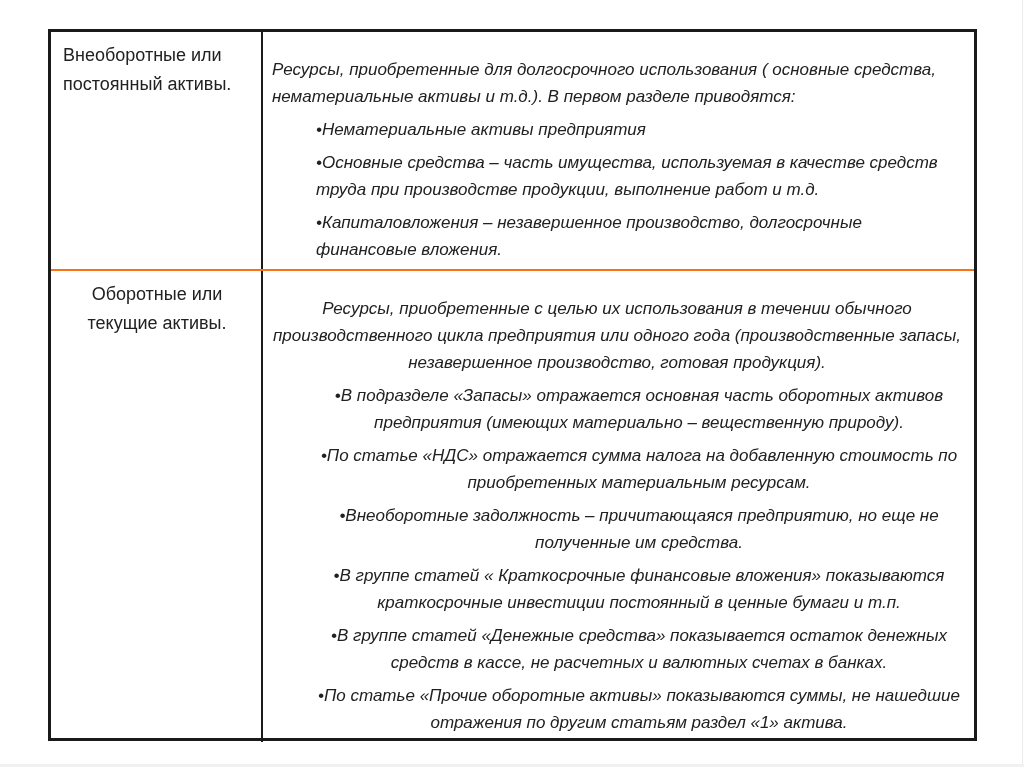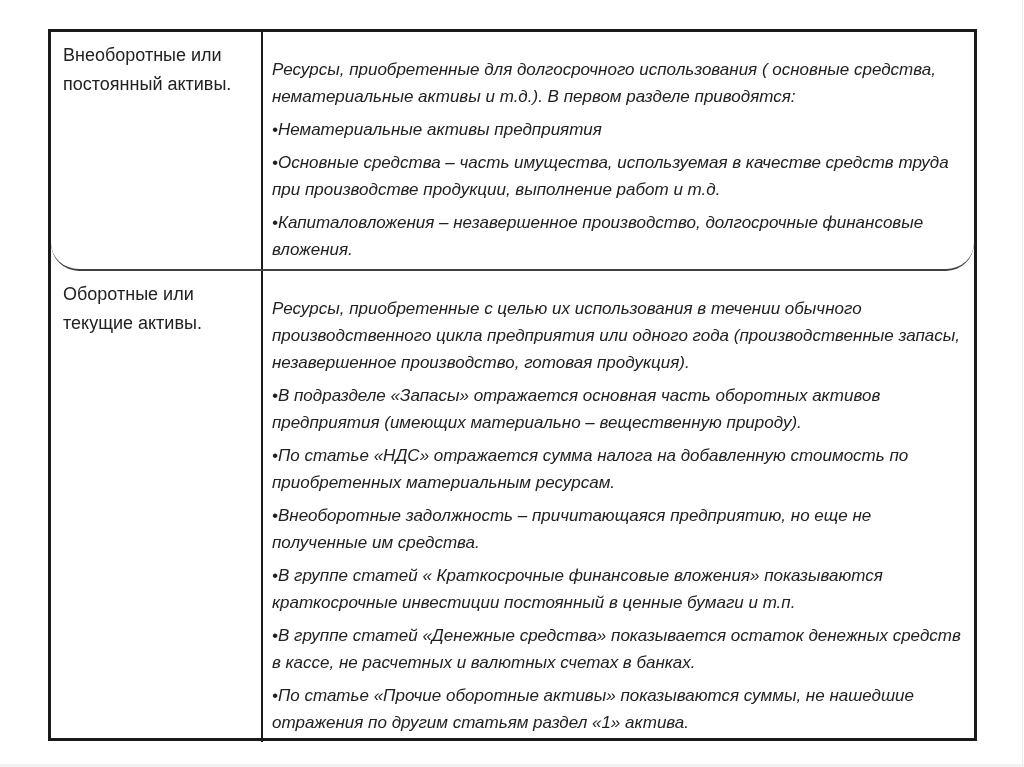--- a/index.html
+++ b/index.html
@@ -45,25 +45,25 @@
     display: flex;
     flex-direction: column;
   }
   .t-row {
     display: grid;
     grid-template-columns: 212px 1fr;
     box-sizing: border-box;
   }
   .t-row.first {
     height: 293px;
-    border-bottom: 2px solid #404040;
-    border-radius: 28px;
+    border-bottom: 2px solid #f97316;
   }
   .t-row.second {
     flex: 1;
+    text-align: center;
   }
   .cell {
     box-sizing: border-box;
     overflow: hidden;
   }
   .cell.term {
     border-right: 2px solid #1a1a1a;
     padding: 9px 10px 8px 12px;
     font-size: 18px;
     line-height: 29px;
@@ -74,20 +74,21 @@
     font-size: 17px;
     line-height: 27px;
     color: #212121;
     font-style: italic;
   }
   .para {
     margin: 0;
   }
   .para + .para {
     margin-top: 6px;
+    margin-left: 44px;
   }
 </style>
 </head>
 <body>
 
 <div class="slide">
   <div class="assets-table">
 
     <div class="t-row first">
       <div class="cell term">Внеоборотные или постоянный активы.</div>

